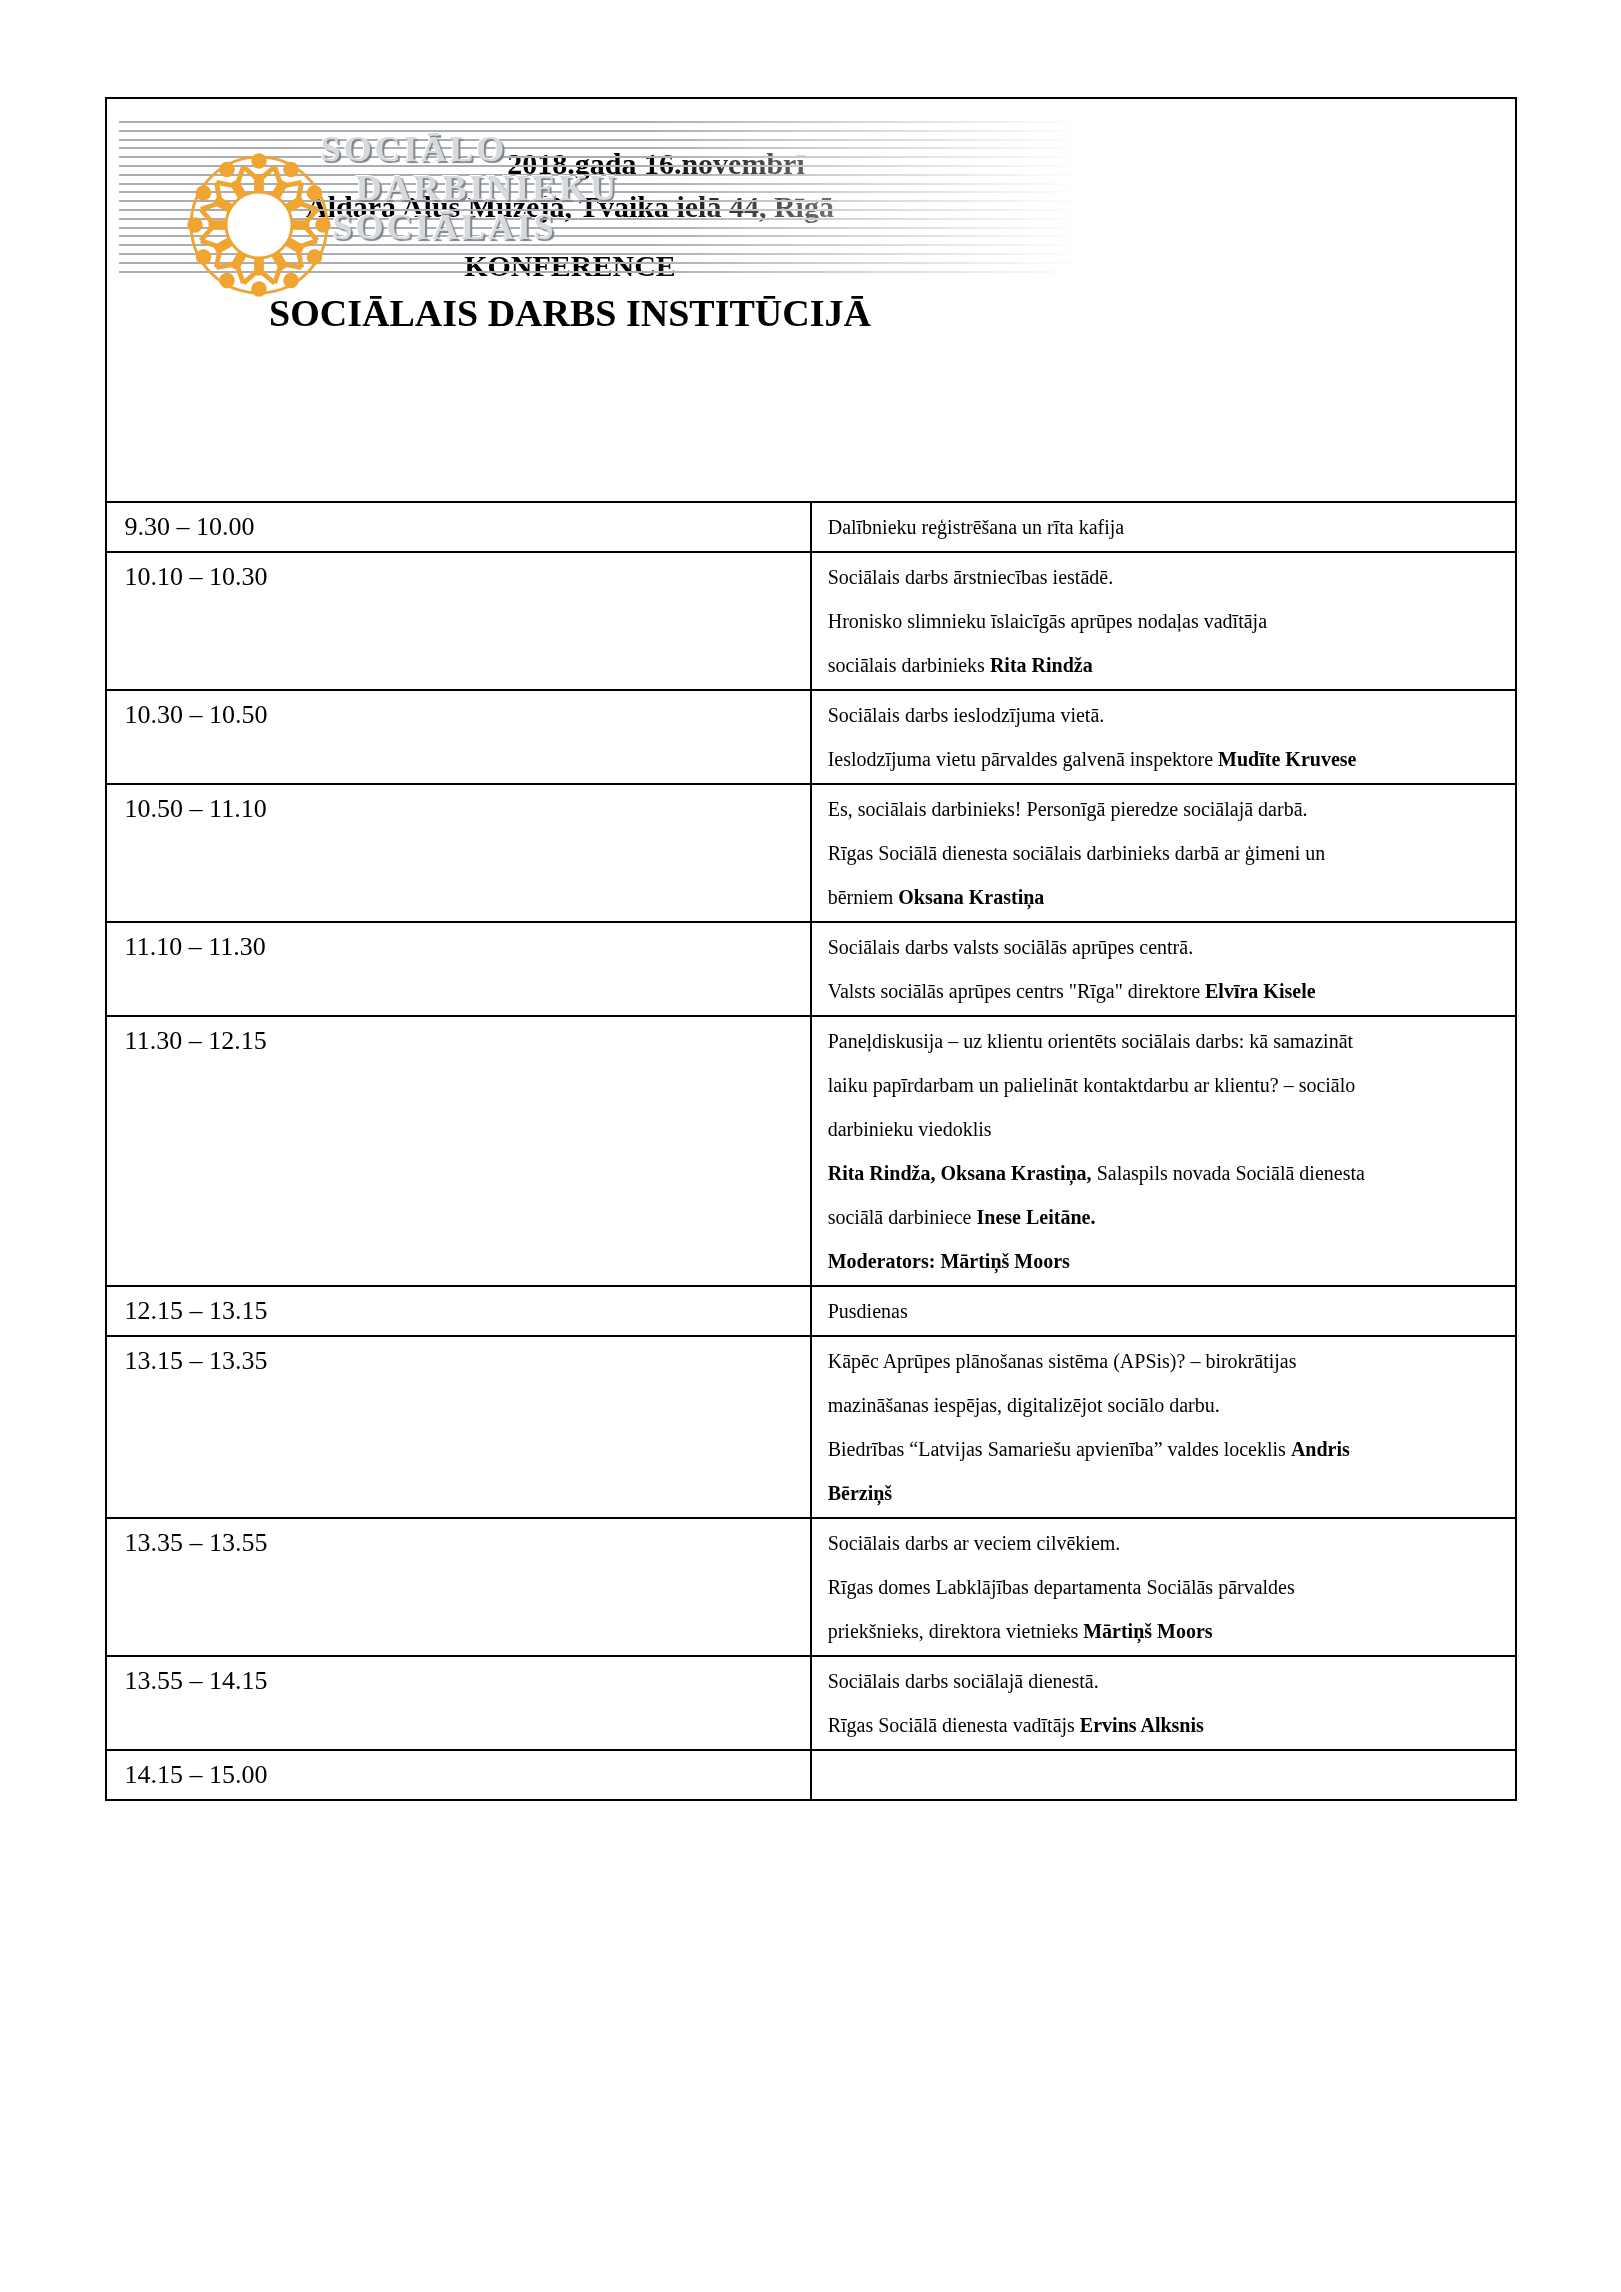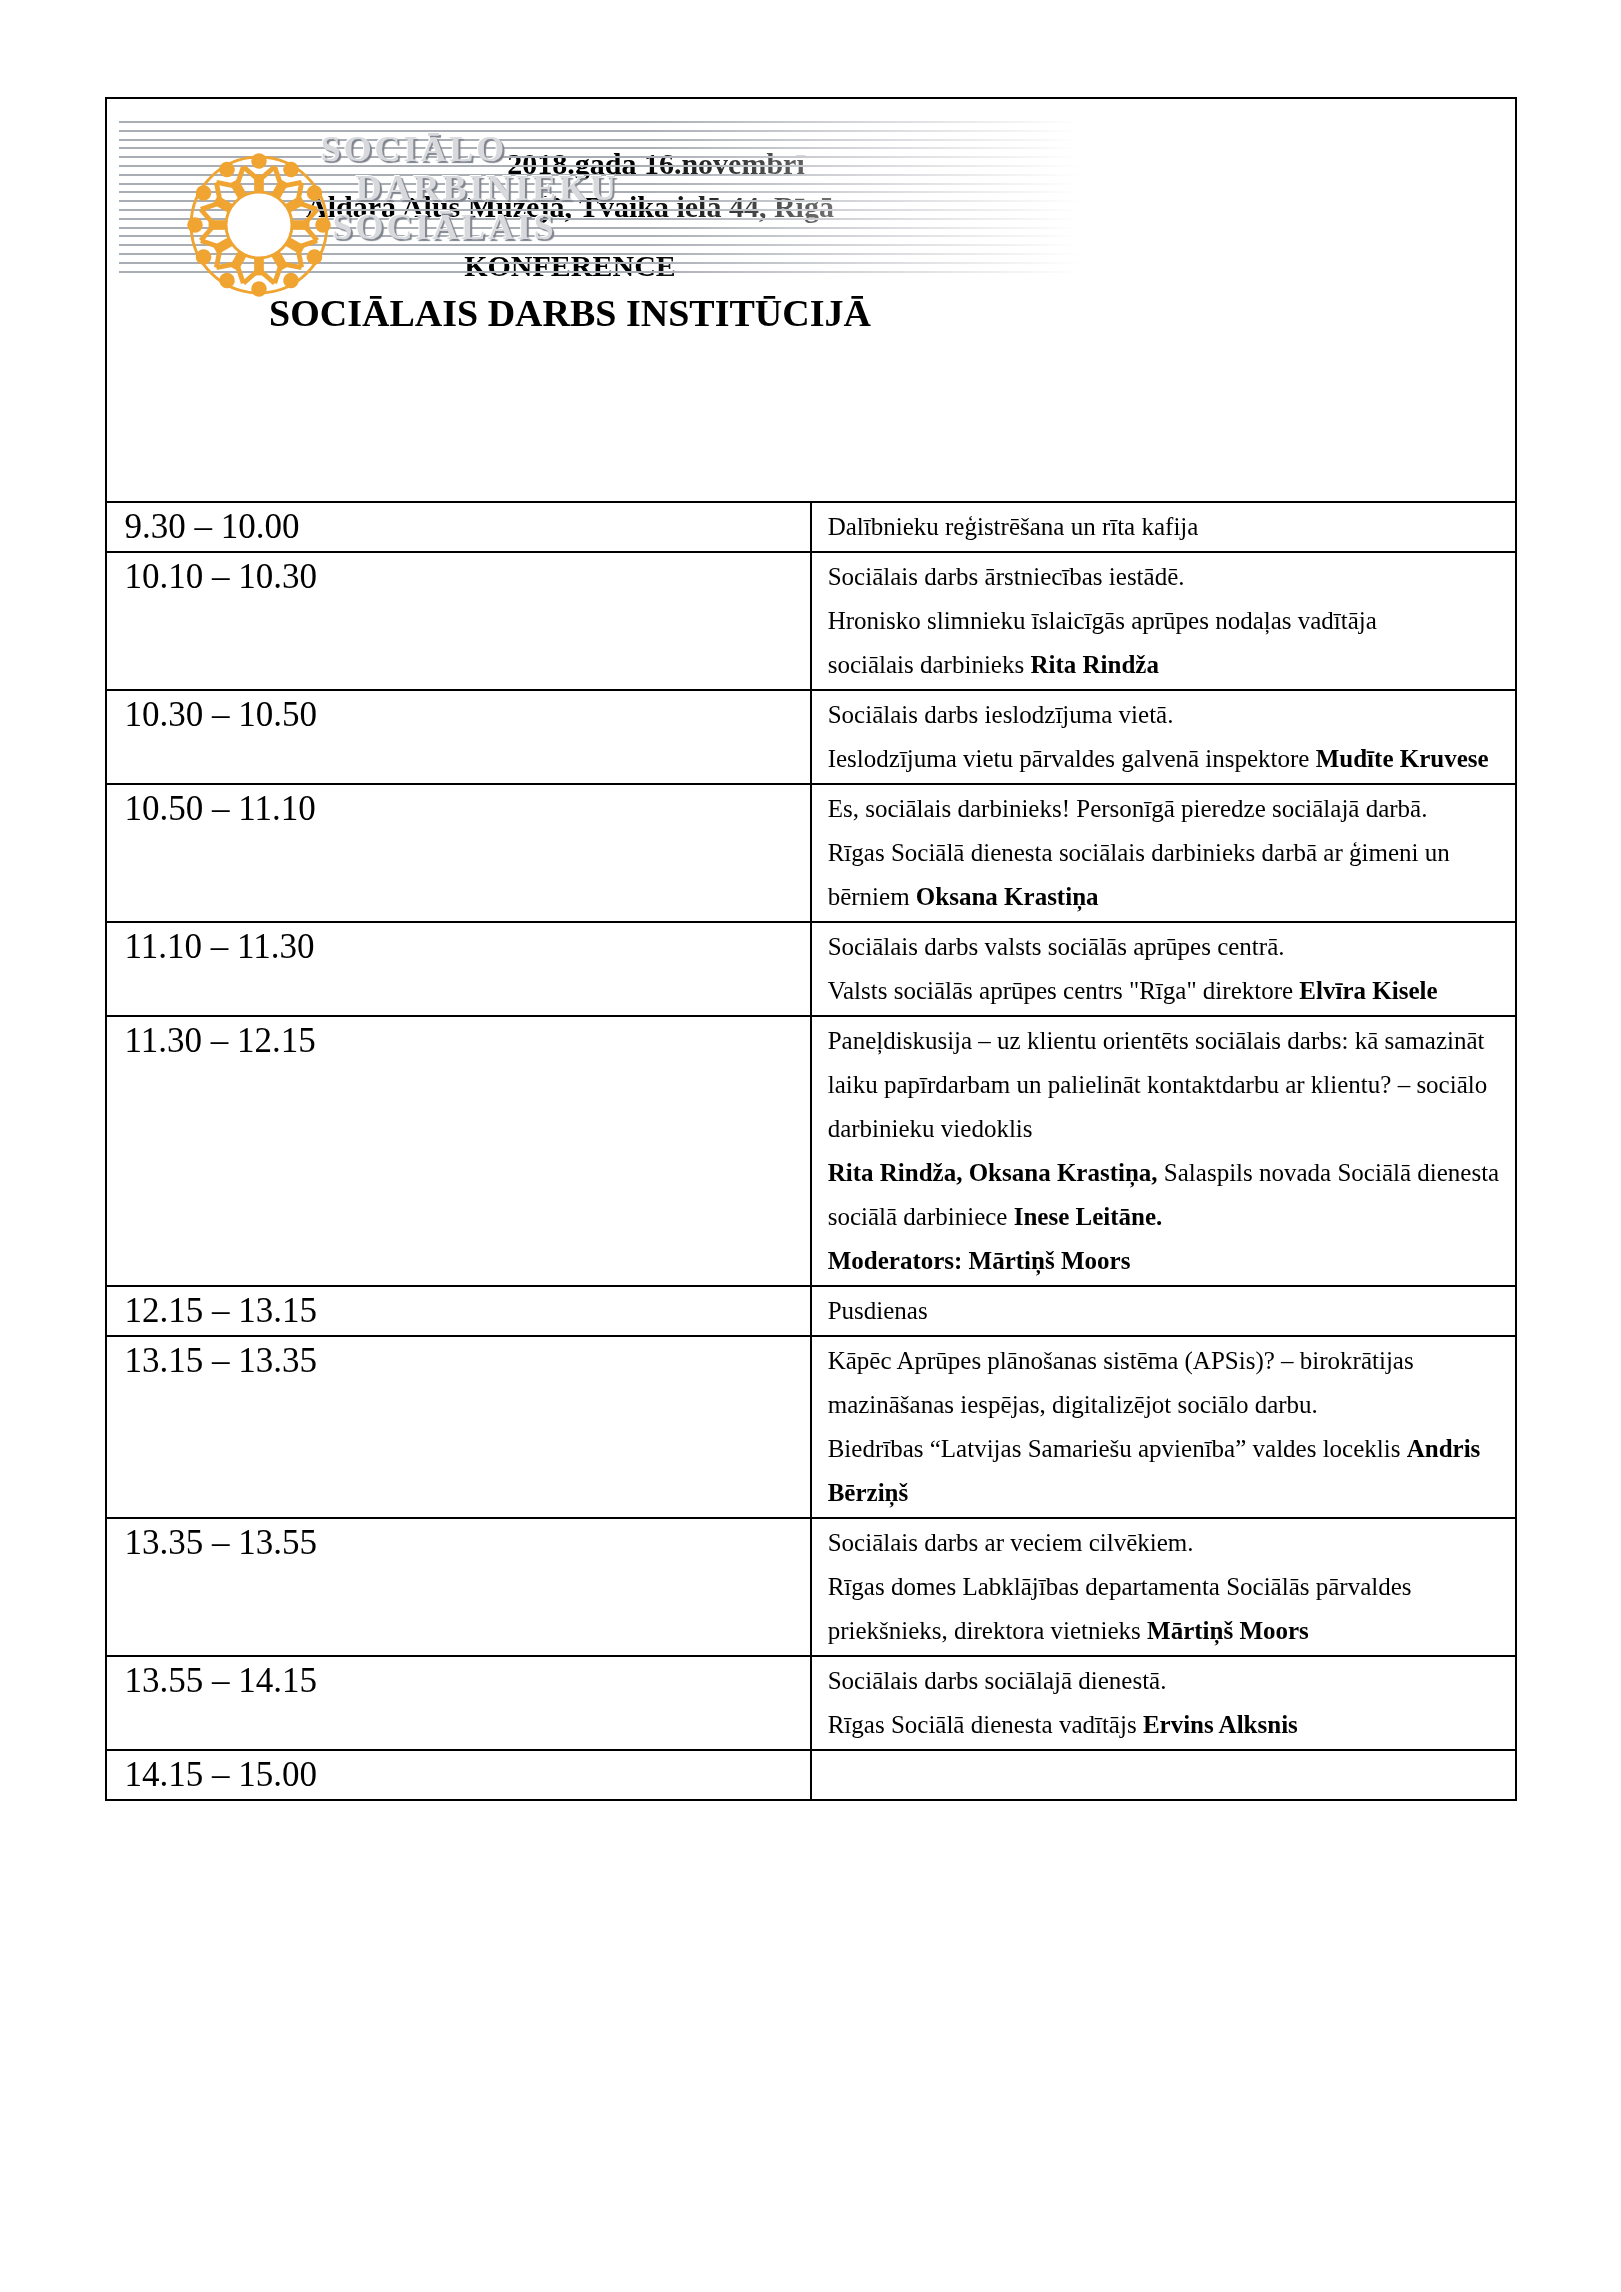--- a/index.html
+++ b/index.html
@@ -33,22 +33,22 @@
   .org-line-3 { padding-left:11.8px; }
   .emblem { position:absolute; left:45px; top:17.6px; z-index:3; }
 
   .hline { text-align:center;font-weight:bold; }
   .date-line  { width:1098px; margin-top:43px; font-weight:bold; font-size:30px; line-height:43px; }
   .venue-line { width:926px;  font-weight:bold; font-size:30px; line-height:43px; }
   .konference { width:926px;  margin-top:15.7px; font-weight:bold; font-size:30px; line-height:43px; }
   .main-title { width:926px;  margin-top:2px; font-size:38px; line-height:49px; }
 
   
-  .time-cell { width:283px; font-size:35px; line-height:44px; padding:2px 5.9px 2px 17.6px; white-space:nowrap; }
-  .desc-cell { font-size:25px; line-height:44px; padding:2px 11.8px 2px 15.7px; }
+  .time-cell { width:283px; font-size:26px; line-height:44px; padding:2px 5.9px 2px 17.6px; white-space:nowrap; }
+  .desc-cell { font-size:20px; line-height:44px; padding:2px 11.8px 2px 15.7px; }
   .desc-line { min-height:44px; }
   .desc-line b { font-weight:bold; }
 </style>
 </head>
 <body>
 
 <div class="page">
   <div class="doc">
     <table class="agenda">
       <tbody>

